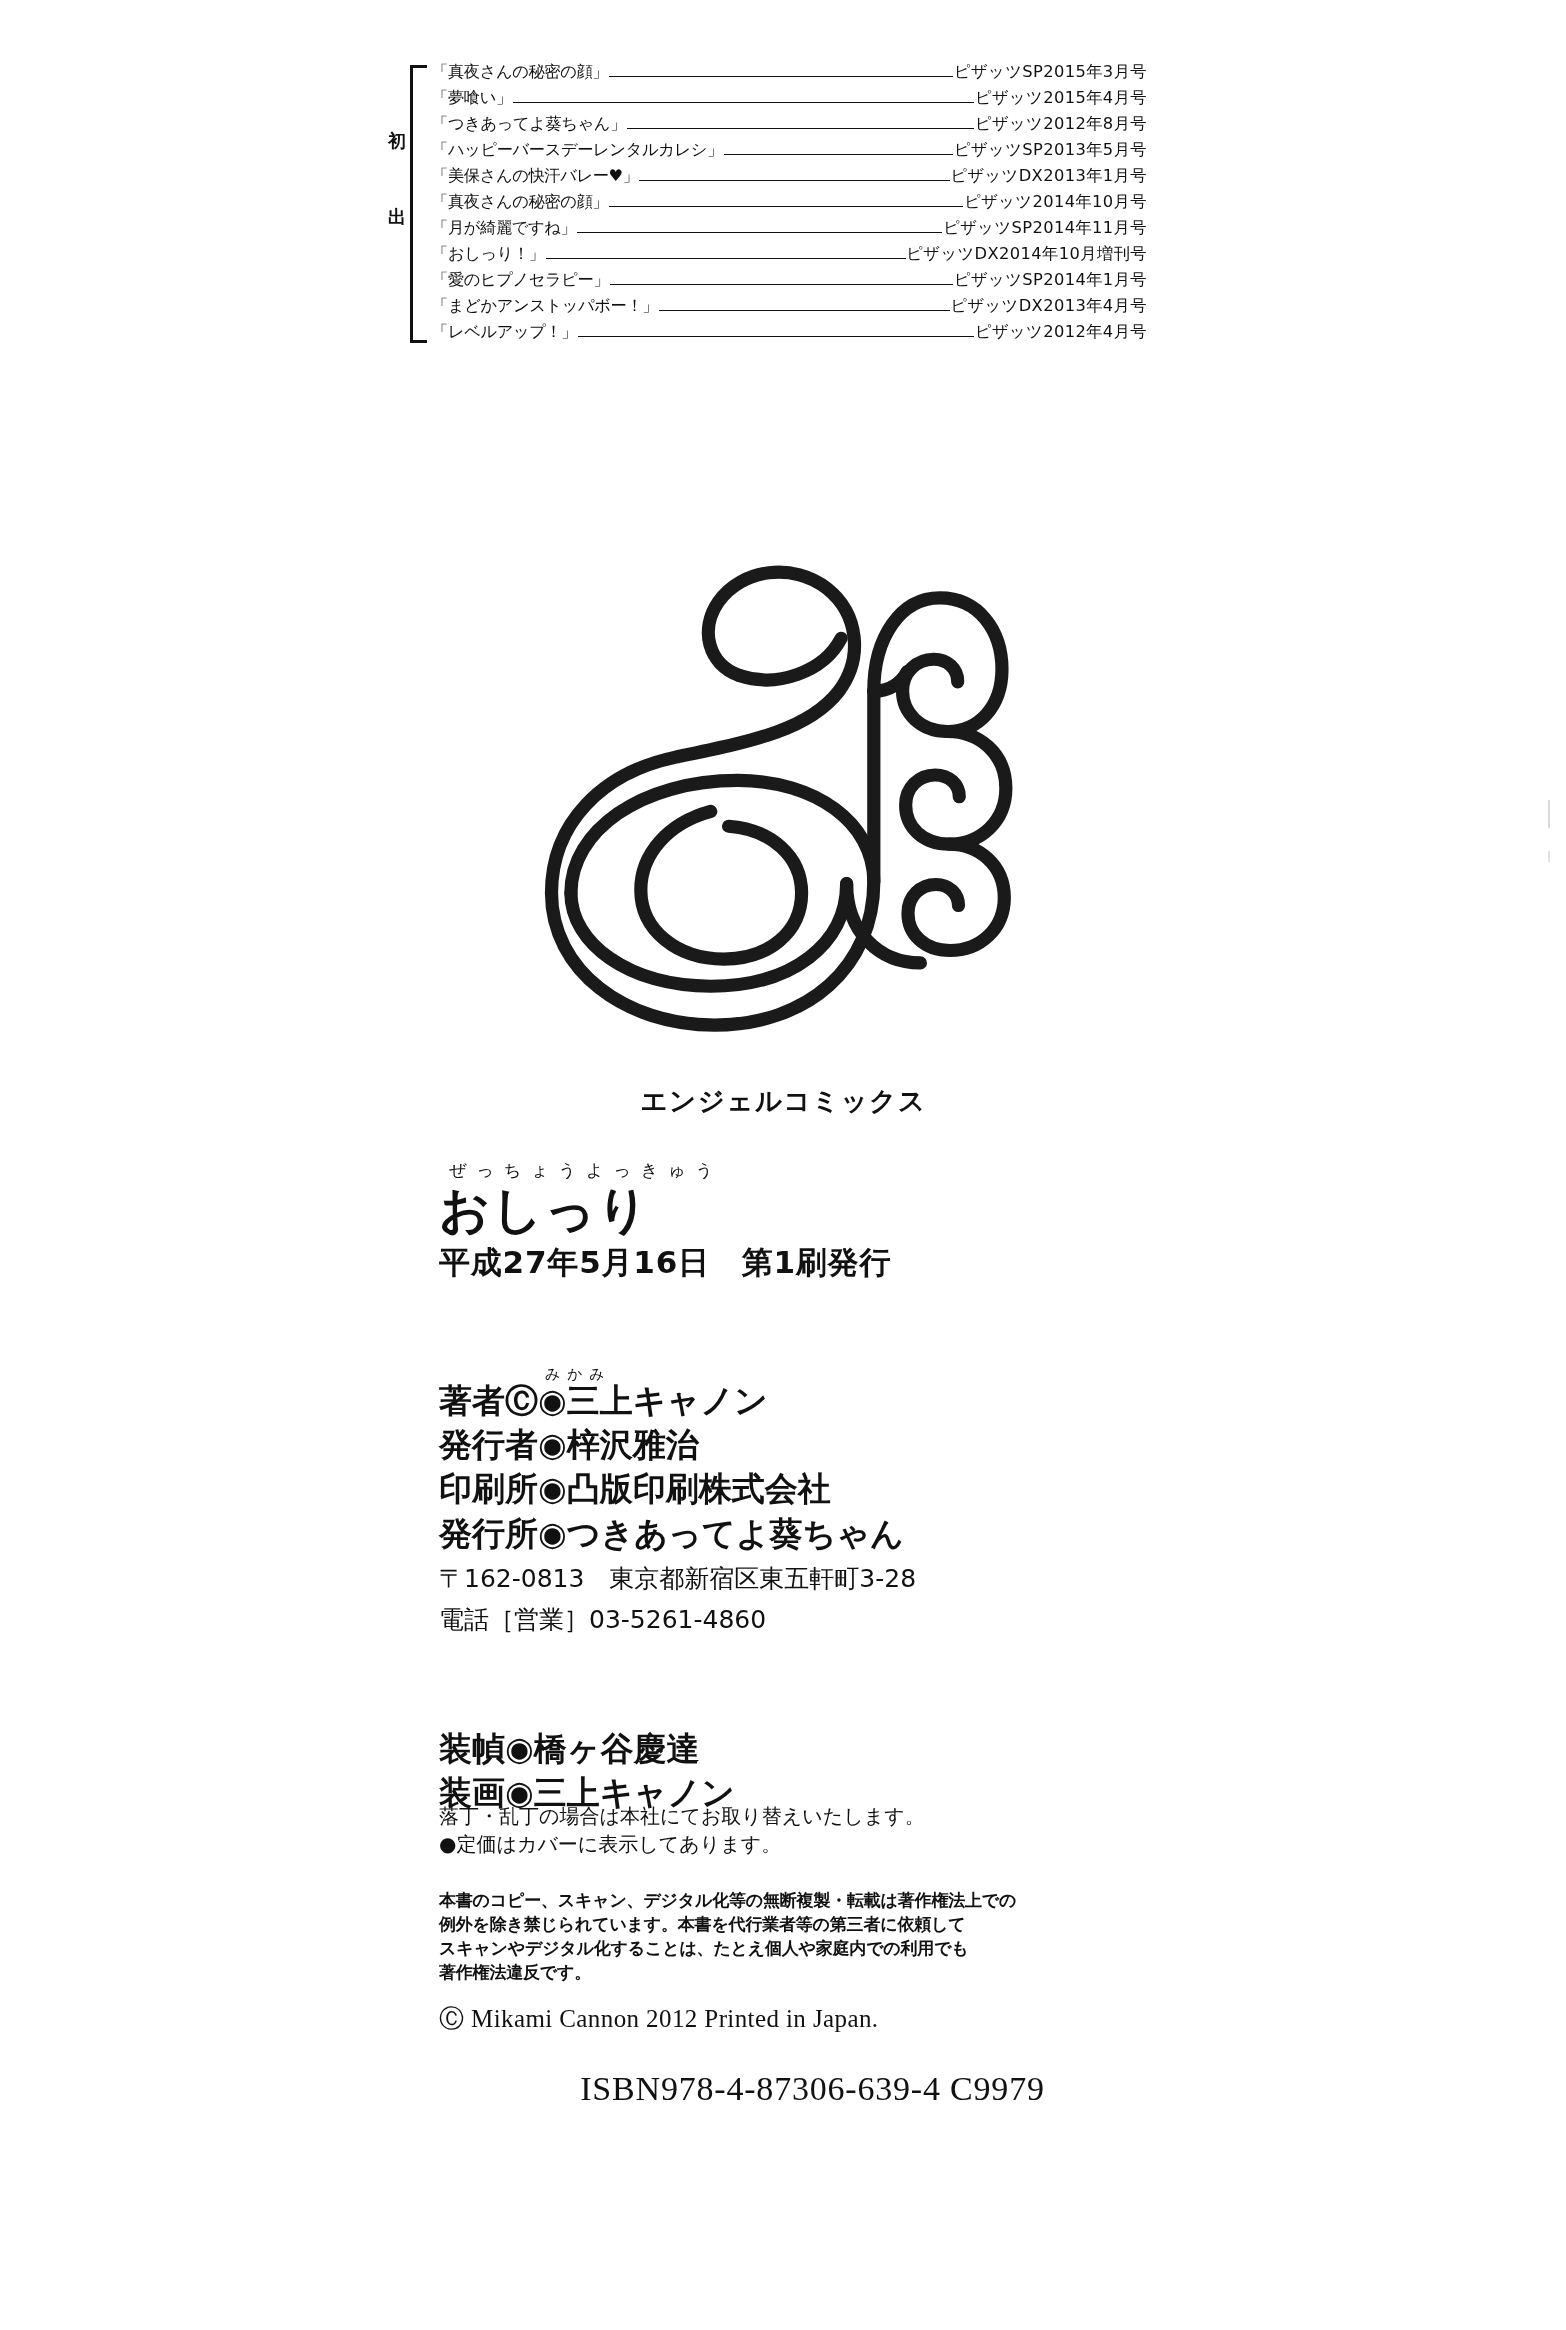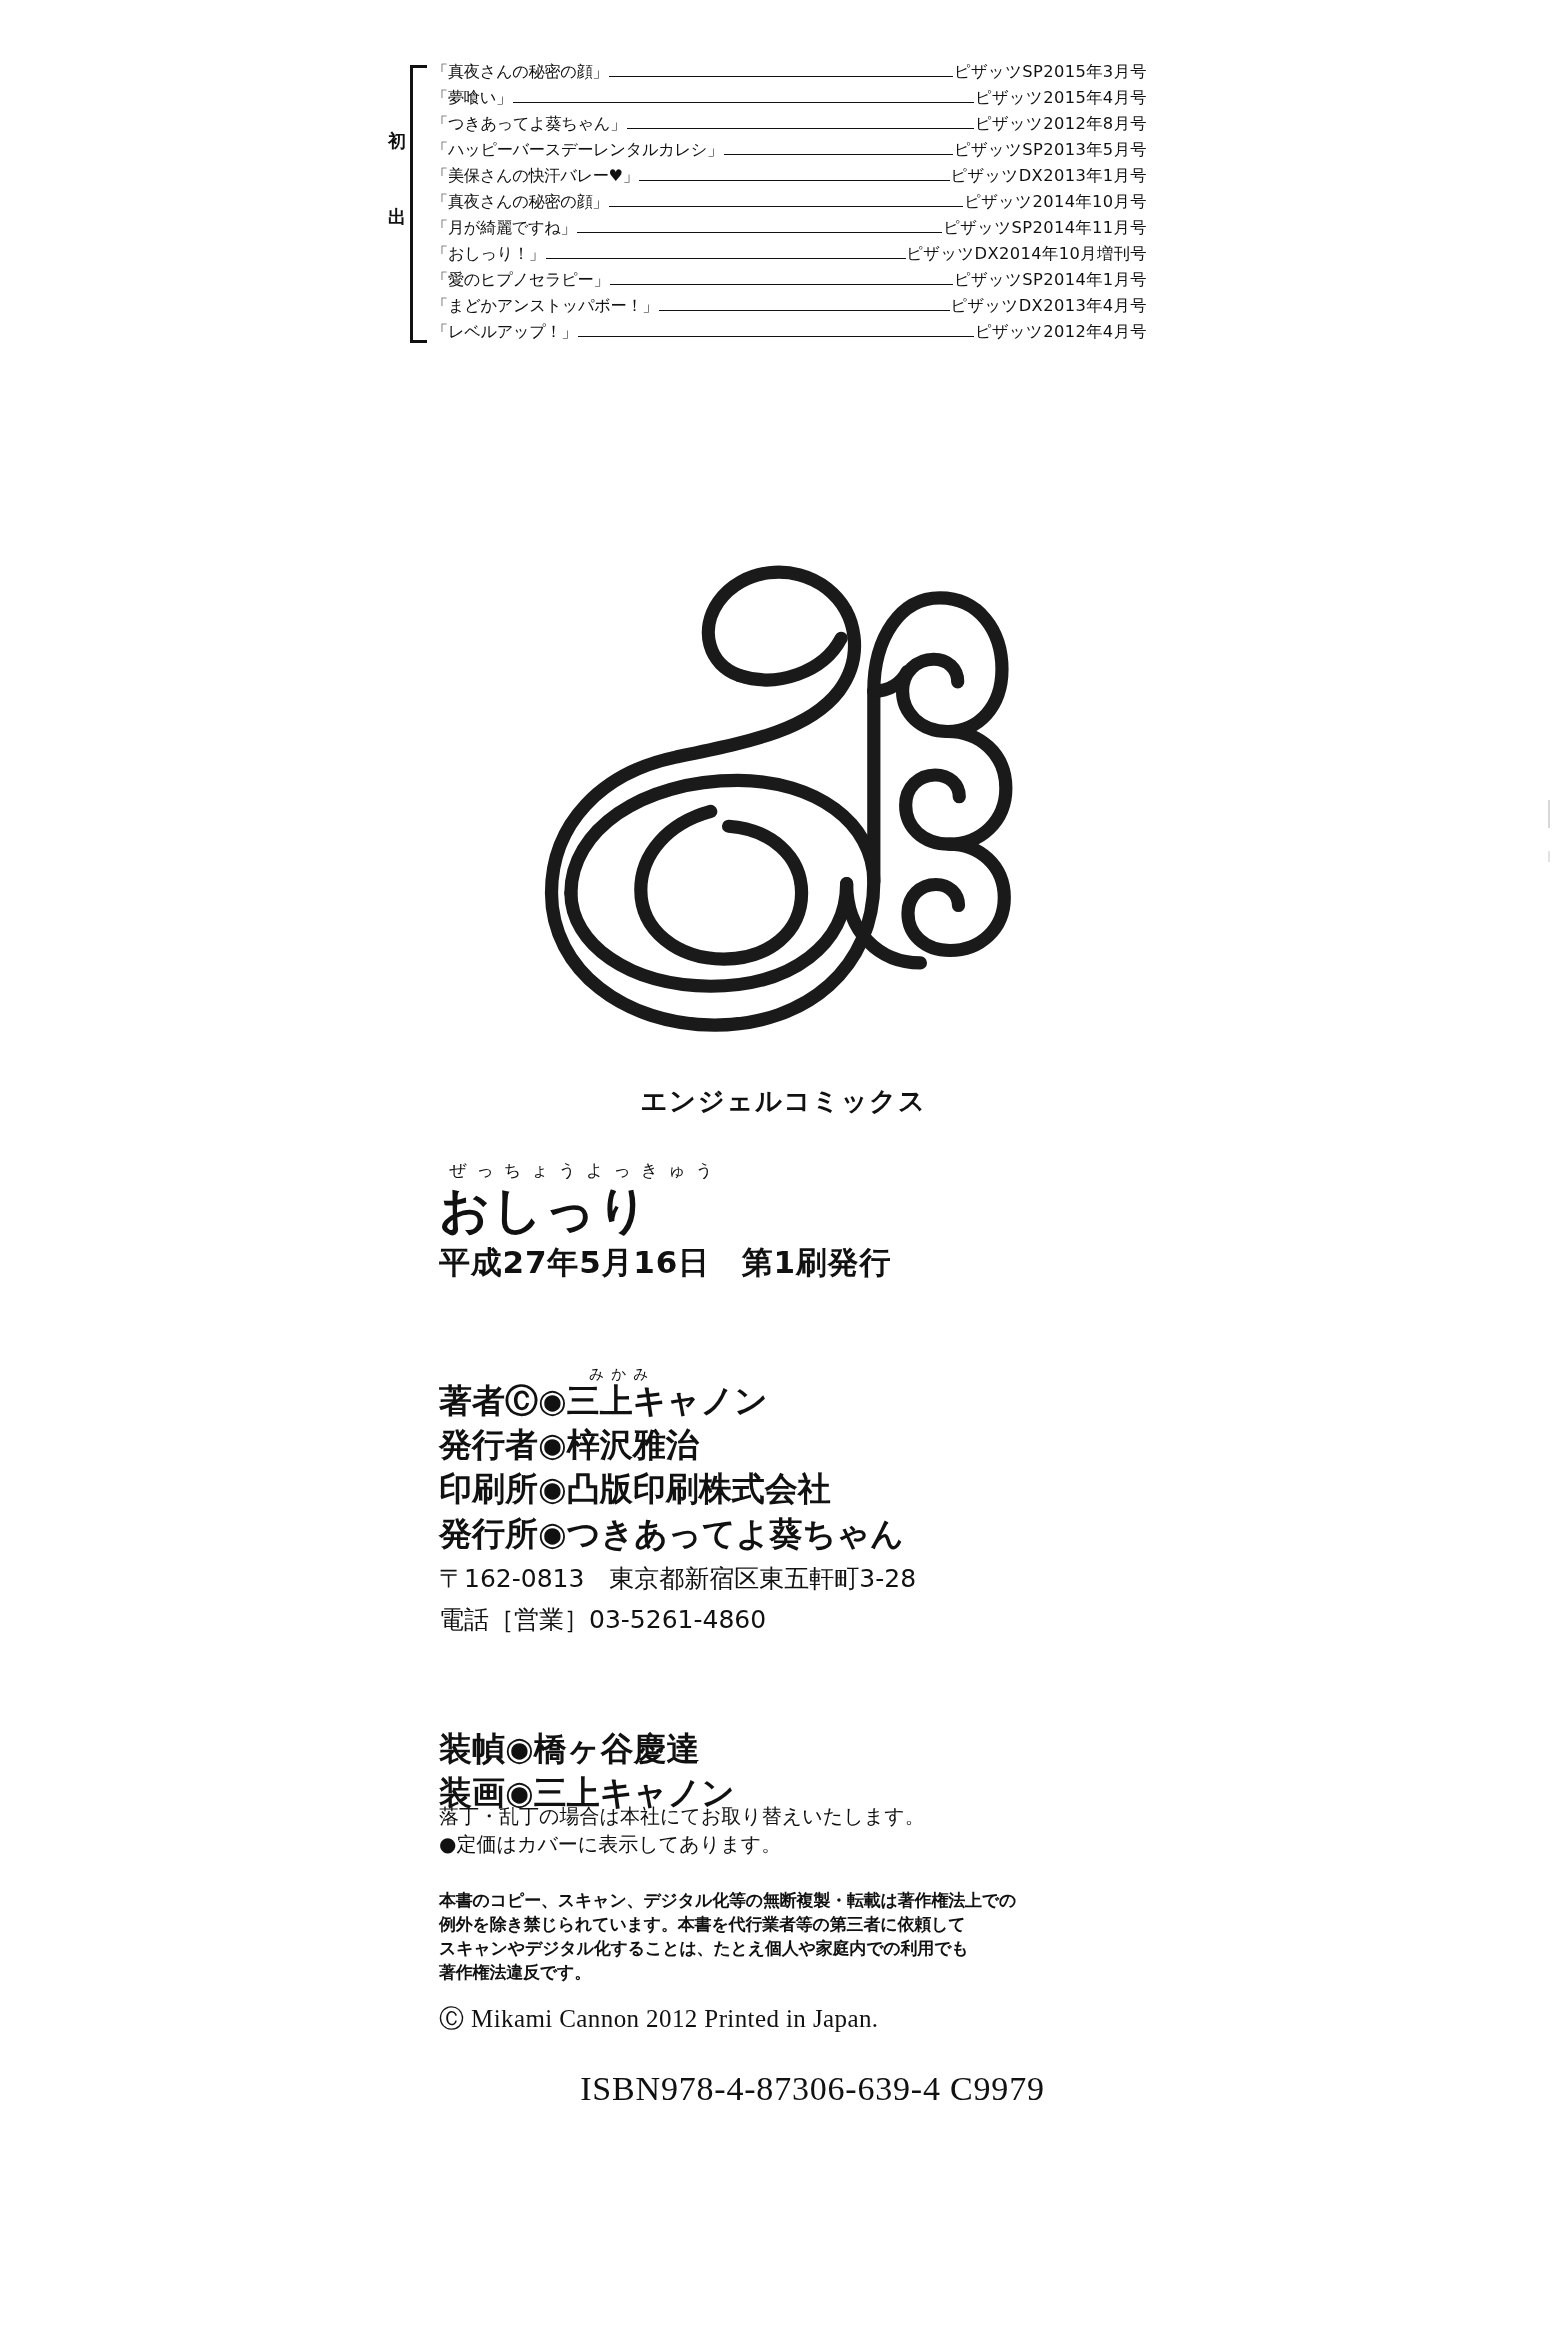--- a/index.html
+++ b/index.html
@@ -156,21 +156,20 @@
     letter-spacing: 0px;
     position: relative;
   }
   .ruby-mini {
     position: absolute;
     left: 106px;
     top: -15.5px;
     font-size: 14.8px;
     font-weight: normal;
     letter-spacing: 7px;
-    margin-left: 44px;
   }
   .addr {
     font-family: "DejaVu Sans", sans-serif;
     font-size: 25px;
     line-height: 1.45;
     margin-top: 4.7px;
     letter-spacing: 0px;
   }
   .credits2 {
     position: absolute;

